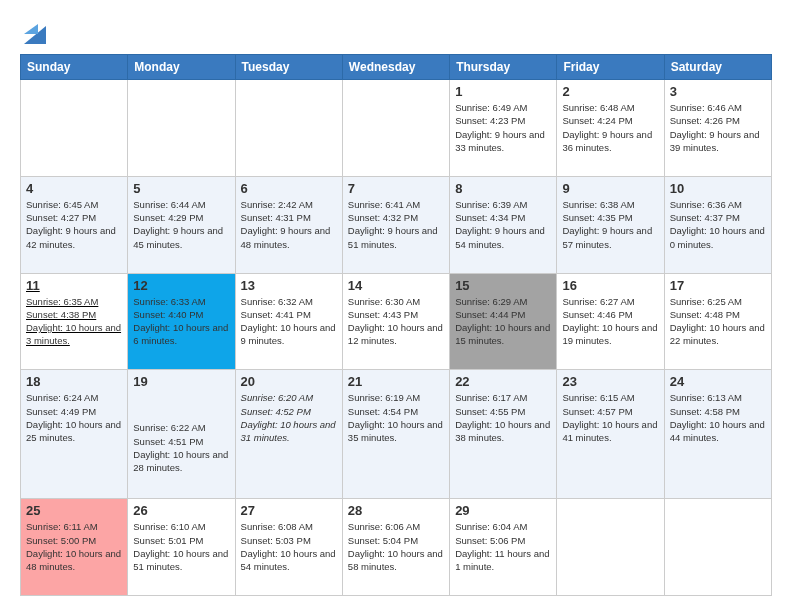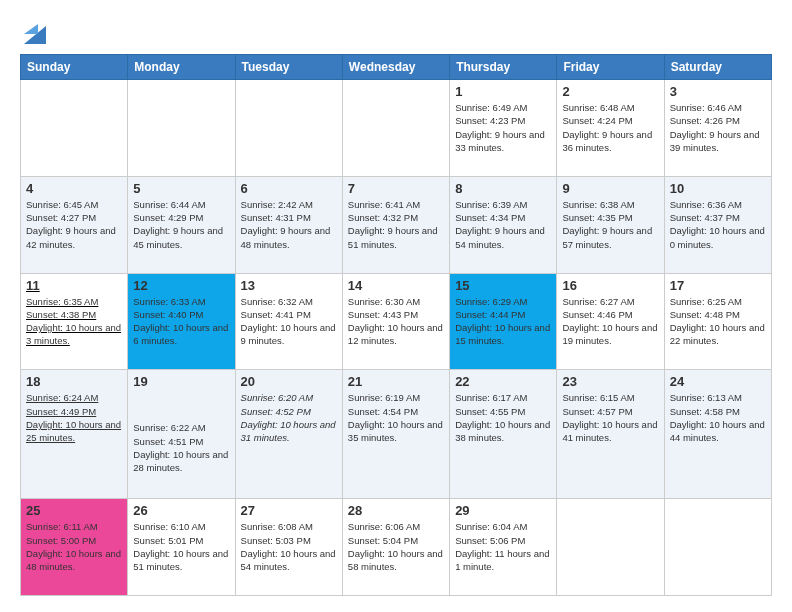--- a/index.html
+++ b/index.html
@@ -226,21 +226,21 @@
             <div class="day-info" style="white-space: pre-line;">Sunrise: 6:32 AM
 Sunset: 4:41 PM
 Daylight: 10 hours and 9 minutes.</div>
           </td>
           <td style="background-color: rgb(255, 255, 255);">
             <div class="day-number">14</div>
             <div class="day-info" style="white-space: pre-line;">Sunrise: 6:30 AM
 Sunset: 4:43 PM
 Daylight: 10 hours and 12 minutes.</div>
           </td>
-          <td style="background-color: #0ea5e9;">
+          <td style="background-color: #a3a3a3;">
             <div class="day-number">15</div>
             <div class="day-info" style="white-space: pre-line;">Sunrise: 6:29 AM
 Sunset: 4:44 PM
 Daylight: 10 hours and 15 minutes.</div>
           </td>
           <td style="background-color: rgb(255, 255, 255);">
             <div class="day-number">16</div>
             <div class="day-info" style="white-space: pre-line;">Sunrise: 6:27 AM
 Sunset: 4:46 PM
 Daylight: 10 hours and 19 minutes.</div>
@@ -248,21 +248,21 @@
           <td style="background-color: rgb(255, 255, 255);">
             <div class="day-number">17</div>
             <div class="day-info" style="white-space: pre-line;">Sunrise: 6:25 AM
 Sunset: 4:48 PM
 Daylight: 10 hours and 22 minutes.</div>
           </td>
         </tr>
         <tr>
           <td style="background-color: rgb(238, 243, 250);">
             <div class="day-number">18</div>
-            <div class="day-info" style="white-space: pre-line; text-decoration: underline;">Sunrise: 6:24 AM
+            <div class="day-info" style="white-space: pre-line;">Sunrise: 6:24 AM
 Sunset: 4:49 PM
 Daylight: 10 hours and 25 minutes.</div>
           </td>
           <td style="background-color: rgb(238, 243, 250);">
             <div class="day-number">19</div>
             <div class="day-info" style="white-space: pre-line; margin-top: 32px;">Sunrise: 6:22 AM
 Sunset: 4:51 PM
 Daylight: 10 hours and 28 minutes.</div>
           </td>
           <td style="background-color: rgb(238, 243, 250);">
@@ -290,21 +290,21 @@
 Daylight: 10 hours and 41 minutes.</div>
           </td>
           <td style="background-color: rgb(238, 243, 250); margin-left: 17px;">
             <div class="day-number">24</div>
             <div class="day-info" style="white-space: pre-line;">Sunrise: 6:13 AM
 Sunset: 4:58 PM
 Daylight: 10 hours and 44 minutes.</div>
           </td>
         </tr>
         <tr>
-          <td style="background-color: #ec4899;">
+          <td style="background-color: #fca5a5;">
             <div class="day-number">25</div>
             <div class="day-info" style="white-space: pre-line;">Sunrise: 6:11 AM
 Sunset: 5:00 PM
 Daylight: 10 hours and 48 minutes.</div>
           </td>
           <td style="background-color: rgb(255, 255, 255);">
             <div class="day-number">26</div>
             <div class="day-info" style="white-space: pre-line;">Sunrise: 6:10 AM
 Sunset: 5:01 PM
 Daylight: 10 hours and 51 minutes.</div>

